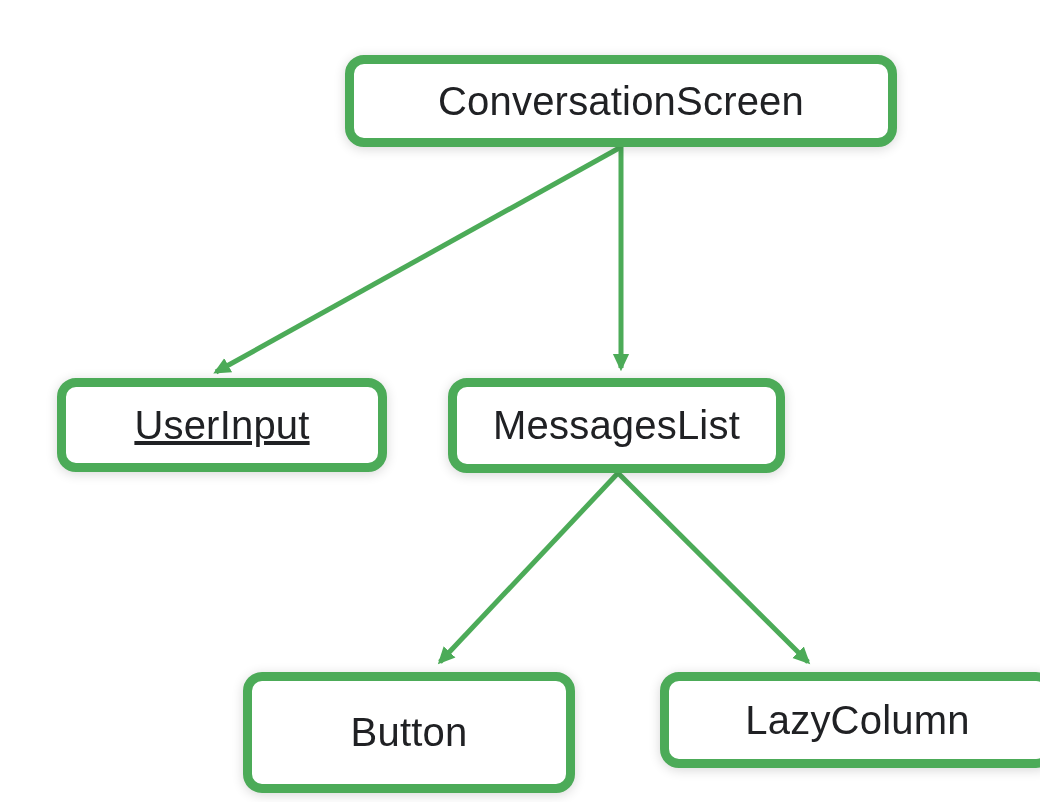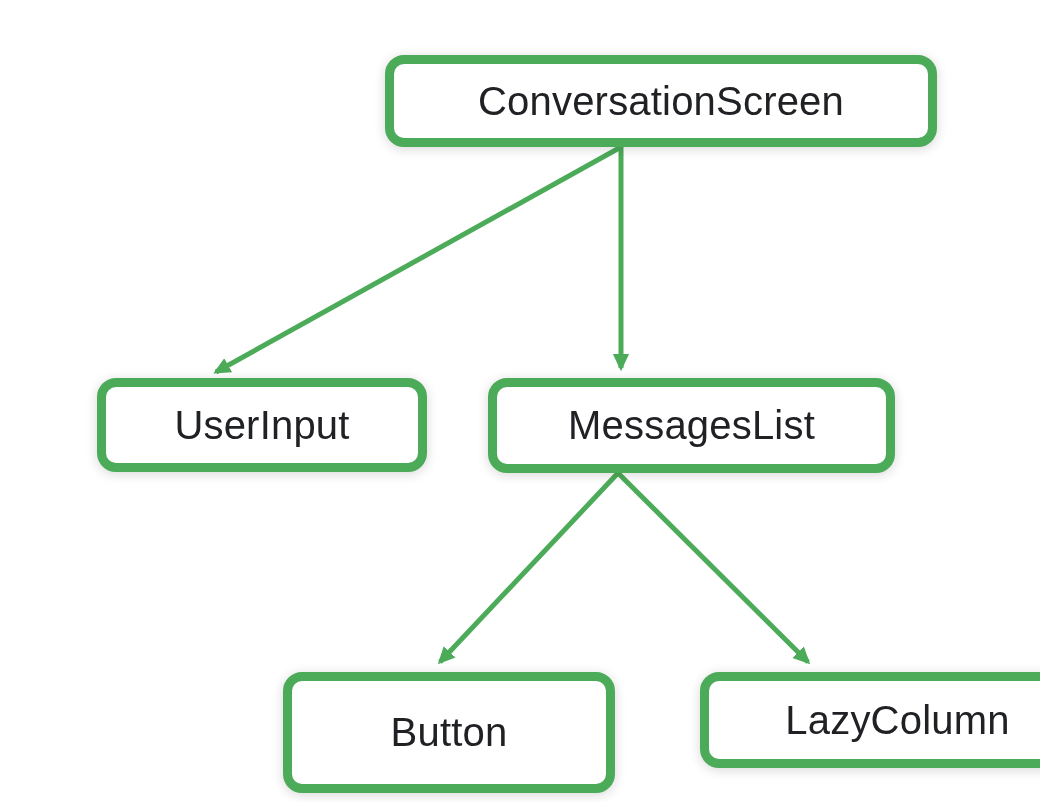--- a/index.html
+++ b/index.html
@@ -31,28 +31,27 @@
     align-items: center;
     justify-content: center;
     background: #ffffff;
     border: 9px solid var(--accent-green);
     border-radius: 19px;
     box-shadow: 0 2px 12px rgba(0,0,0,0.16);
     color: var(--node-text);
     font-size: 40px;
     letter-spacing: 0.2px;
     white-space: nowrap;
-    margin-left: 40px;
   }
   .node-label { display: inline-block; }
 
   
   #node-conversation-screen { left: 345px; top:  55px; width: 552px; height: 92px; }
-  #node-user-input          { left:  57px; top: 378px; width: 330px; height: 94px; }
-  #node-messages-list       { left: 448px; top: 378px; width: 407px; height: 95px; }
+  #node-user-input          { left:  57px; top: 378px; width: 330px; height: 94px; text-decoration: underline; }
+  #node-messages-list       { left: 448px; top: 378px; width: 337px; height: 95px; }
   #node-button              { left: 243px; top: 672px; width: 332px; height: 121px; }
   #node-lazy-column         { left: 660px; top: 672px; width: 395px; height: 96px; }
 
   .edge {
     stroke: var(--accent-green);
     stroke-width: 5;
     fill: none;
   }
   .arrow-head { fill: var(--accent-green); }
 </style>

